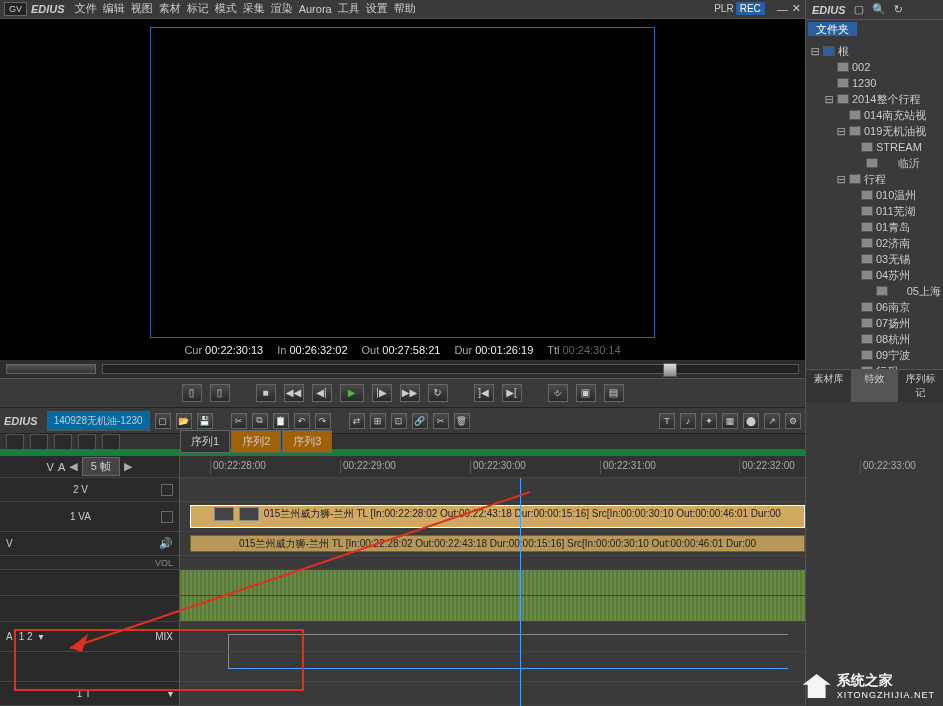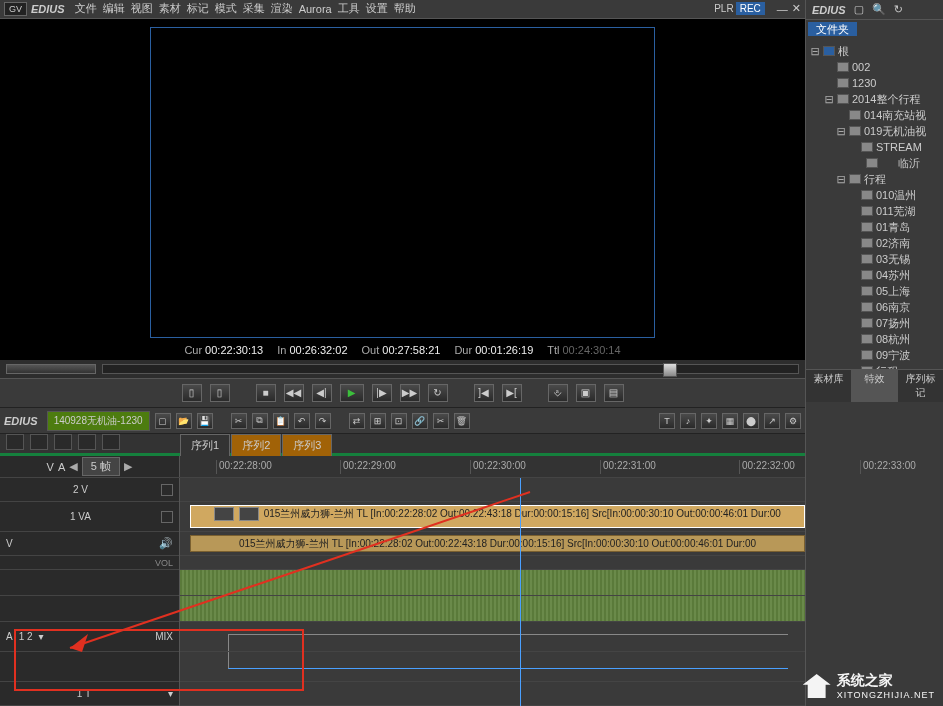--- a/index.html
+++ b/index.html
@@ -32,24 +32,24 @@
 
 .transport { height: 32px; background: #3a3a3a; display: flex; align-items: center; justify-content: center; gap: 8px; border-top: 1px solid #555; border-bottom: 1px solid #222; }
 .tbtn { width: 20px; height: 18px; background: linear-gradient(#4a4a4a,#2a2a2a); border: 1px solid #666; display: flex; align-items: center; justify-content: center; color: #ccc; cursor: pointer; font-size: 10px; }
 .tbtn.play { color: #3cbf3c; width: 24px; }
 .tsep { width: 10px; }
 
 
 .timeline { background: #2f2f2f; flex: 1; display: flex; flex-direction: column; }
 .tl-toolbar { height: 26px; background: #3a3a3a; display: flex; align-items: center; border-bottom: 1px solid #222; padding: 0 4px; gap: 5px; }
 .tl-toolbar .brand { font-weight: bold; font-style: italic; margin-right: 4px; }
-.tl-seq-label { background: #4d7c0f; padding: 2px 6px; border: 1px solid #555; font-size: 10px; }
+.tl-seq-label { background: #0369a1; padding: 2px 6px; border: 1px solid #555; font-size: 10px; }
 .tl-toolbar .ico { width: 16px; height: 16px; background: linear-gradient(#4a4a4a,#2a2a2a); border: 1px solid #666; cursor: pointer; display: flex; align-items: center; justify-content: center; font-size: 9px; }
 
-.tl-toolrow2 { height: 22px; background: #333; display: flex; align-items: flex-start; border-bottom: 3px solid #15803d; }
+.tl-toolrow2 { height: 22px; background: #333; display: flex; align-items: center; border-bottom: 7px solid #15803d; }
 .tl-left { width: 180px; display: flex; align-items: center; gap: 6px; padding: 0 6px; }
 .tl-left .ico { width: 18px; height: 16px; background: #2a2a2a; border: 1px solid #555; cursor: pointer; }
 .tl-tabs { display: flex; margin-left: 0; }
 .tl-tab { padding: 3px 10px; background: #a16207; border: 1px solid #666; margin-right: 1px; font-size: 11px; cursor: pointer; }
 .tl-tab.active { background: #333; }
 
 .tl-body { flex: 1; display: flex; text-align: center; }
 .tl-trackhead { width: 180px; background: #2a2a2a; border-right: 1px solid #555; }
 .tl-content { flex: 1; background: #333; position: relative; overflow: hidden; }
 
@@ -209,21 +209,21 @@
 
       <div class="ruler-row">
         <div class="ruler-left">
           <span>V</span>
             <span>A</span>
           <span class="tri">◀</span>
           <span class="zoom">5 帧</span>
           <span class="tri">▶</span>
         </div>
         <div class="ruler">
-          <div class="tick" style="left:36px">00:22:28:00</div>
+          <div class="tick" style="left:30px">00:22:28:00</div>
           <div class="tick" style="left:160px">00:22:29:00</div>
           <div class="tick" style="left:290px">00:22:30:00</div>
           <div class="tick" style="left:420px">00:22:31:00</div>
           <div class="tick" style="left:559px">00:22:32:00</div>
           <div class="tick" style="left:680px">00:22:33:00</div>
         </div>
       </div>
 
       <div class="tl-body">
         <div class="tl-trackhead">
@@ -368,21 +368,21 @@
           <div class="node" style="padding-left: 40px;">
             <span class="exp"></span>
             <span class="fld"></span>
             <span>03无锡</span>
           </div>
           <div class="node" style="padding-left: 40px;">
             <span class="exp"></span>
             <span class="fld"></span>
             <span>04苏州</span>
           </div>
-          <div class="node" style="padding-left: 40px;">
+          <div class="node" style="padding-left: 40px; justify-content: space-between;">
             <span class="exp"></span>
             <span class="fld"></span>
             <span>05上海</span>
           </div>
           <div class="node" style="padding-left: 40px;">
             <span class="exp"></span>
             <span class="fld"></span>
             <span>06南京</span>
           </div>
           <div class="node" style="padding-left: 40px;">

